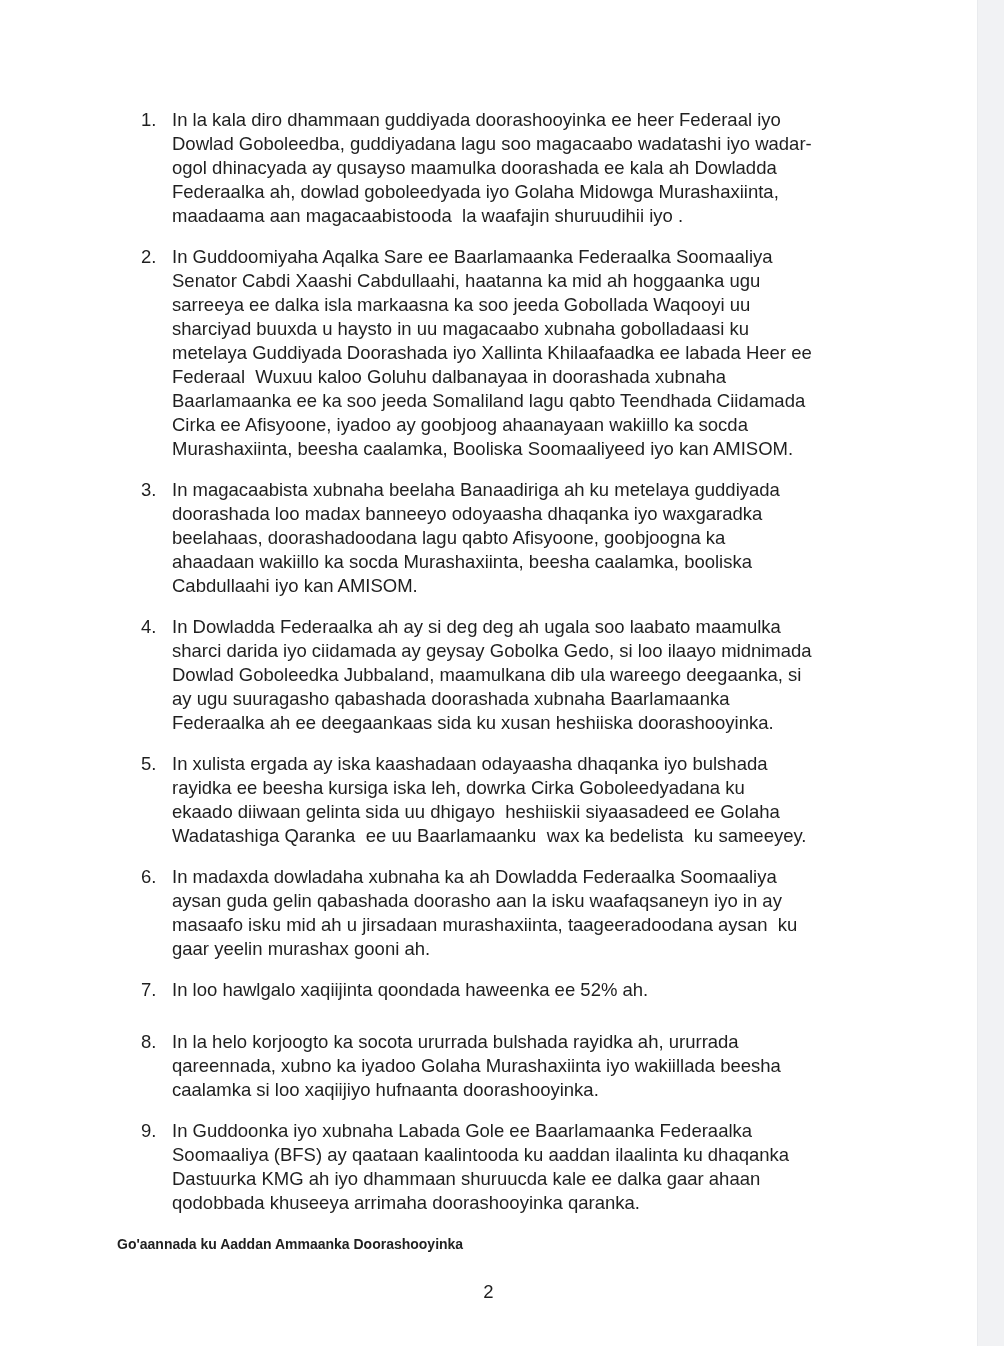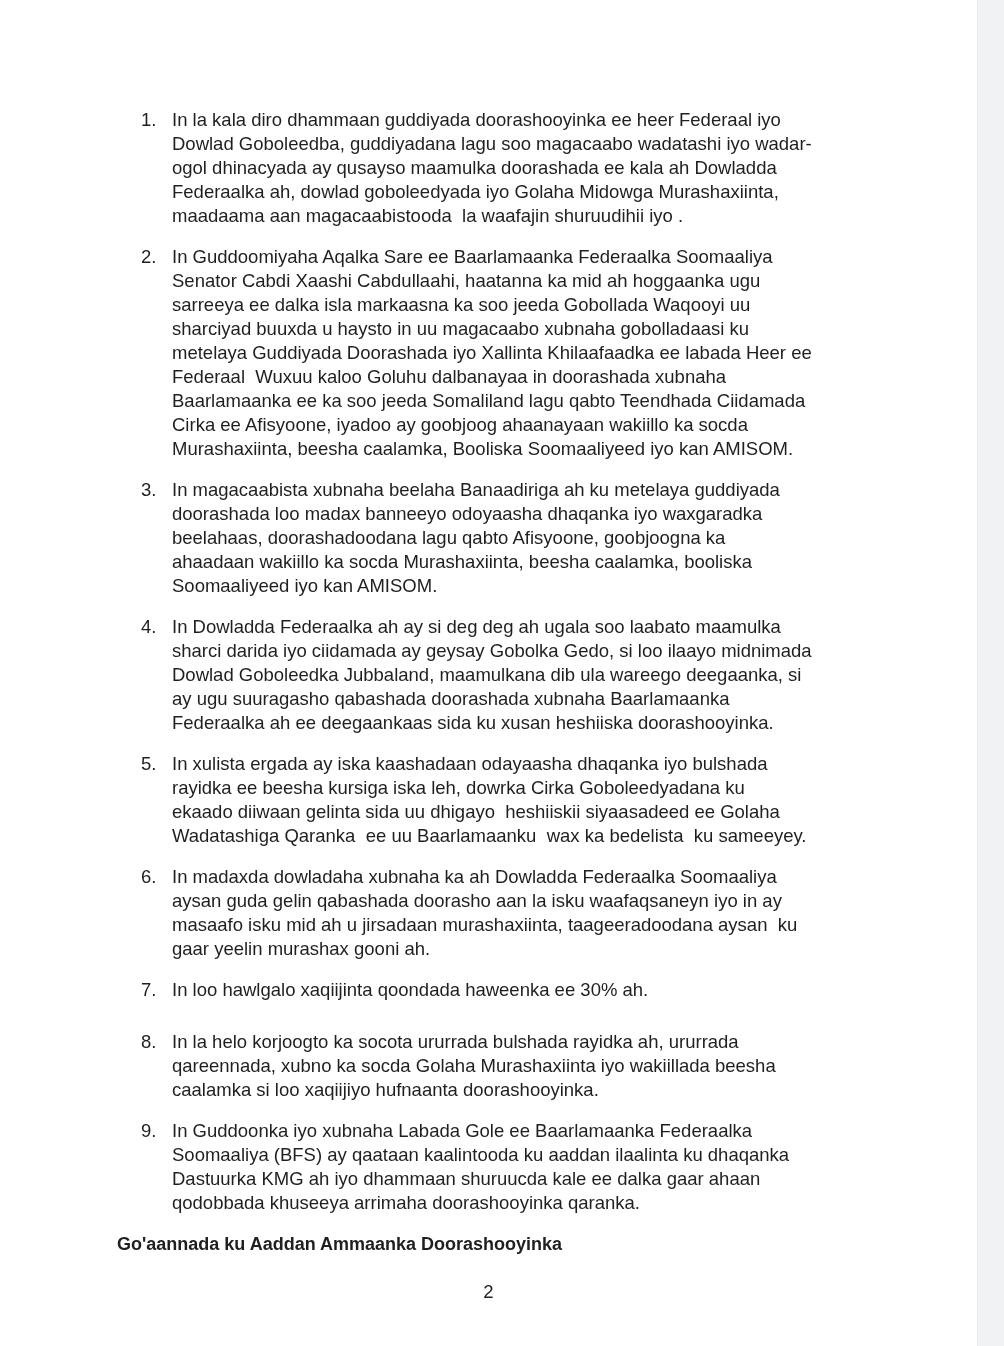--- a/index.html
+++ b/index.html
@@ -42,21 +42,21 @@
     flex: none;
     width: 31px;
   }
   .item-text {
     width: 780px;
     white-space: pre-wrap;
   }
   .footer-heading {
     margin: 14px 0 6px -24px;
     font-weight: bold;
-    font-size: 18px;
+    font-size: 14px;
     line-height: 24px;
   }
   .page-number {
     margin: 24px 0 0 -141px;
     width: 977px;
     text-align: center;
     font-size: 18.5px;
     line-height: 24px;
   }
 </style>
@@ -87,21 +87,21 @@
 Cirka ee Afisyoone, iyadoo ay goobjoog ahaanayaan wakiillo ka socda
 Murashaxiinta, beesha caalamka, Booliska Soomaaliyeed iyo kan AMISOM.</div>
     </div>
 
     <div class="list-item">
       <span class="item-number">3.</span>
       <div class="item-text">In magacaabista xubnaha beelaha Banaadiriga ah ku metelaya guddiyada
 doorashada loo madax banneeyo odoyaasha dhaqanka iyo waxgaradka
 beelahaas, doorashadoodana lagu qabto Afisyoone, goobjoogna ka
 ahaadaan wakiillo ka socda Murashaxiinta, beesha caalamka, booliska
-Soomaaliyeed iyo kan AMISOM.</div>
+Cabdullaahi iyo kan AMISOM.</div>
     </div>
 
     <div class="list-item">
       <span class="item-number">4.</span>
       <div class="item-text">In Dowladda Federaalka ah ay si deg deg ah ugala soo laabato maamulka
 sharci darida iyo ciidamada ay geysay Gobolka Gedo, si loo ilaayo midnimada
 Dowlad Goboleedka Jubbaland, maamulkana dib ula wareego deegaanka, si
 ay ugu suuragasho qabashada doorashada xubnaha Baarlamaanka
 Federaalka ah ee deegaankaas sida ku xusan heshiiska doorashooyinka.</div>
     </div>
@@ -117,27 +117,27 @@
     <div class="list-item">
       <span class="item-number">6.</span>
       <div class="item-text">In madaxda dowladaha xubnaha ka ah Dowladda Federaalka Soomaaliya
 aysan guda gelin qabashada doorasho aan la isku waafaqsaneyn iyo in ay
 masaafo isku mid ah u jirsadaan murashaxiinta, taageeradoodana aysan  ku
 gaar yeelin murashax gooni ah.</div>
     </div>
 
     <div class="list-item gap-large">
       <span class="item-number">7.</span>
-      <div class="item-text">In loo hawlgalo xaqiijinta qoondada haweenka ee 30% ah.</div>
+      <div class="item-text">In loo hawlgalo xaqiijinta qoondada haweenka ee 52% ah.</div>
     </div>
 
     <div class="list-item">
       <span class="item-number">8.</span>
       <div class="item-text">In la helo korjoogto ka socota ururrada bulshada rayidka ah, ururrada
-qareennada, xubno ka socda Golaha Murashaxiinta iyo wakiillada beesha
+qareennada, xubno ka iyadoo Golaha Murashaxiinta iyo wakiillada beesha
 caalamka si loo xaqiijiyo hufnaanta doorashooyinka.</div>
     </div>
 
     <div class="list-item">
       <span class="item-number">9.</span>
       <div class="item-text">In Guddoonka iyo xubnaha Labada Gole ee Baarlamaanka Federaalka
 Soomaaliya (BFS) ay qaataan kaalintooda ku aaddan ilaalinta ku dhaqanka
 Dastuurka KMG ah iyo dhammaan shuruucda kale ee dalka gaar ahaan
 qodobbada khuseeya arrimaha doorashooyinka qaranka.</div>
     </div>

